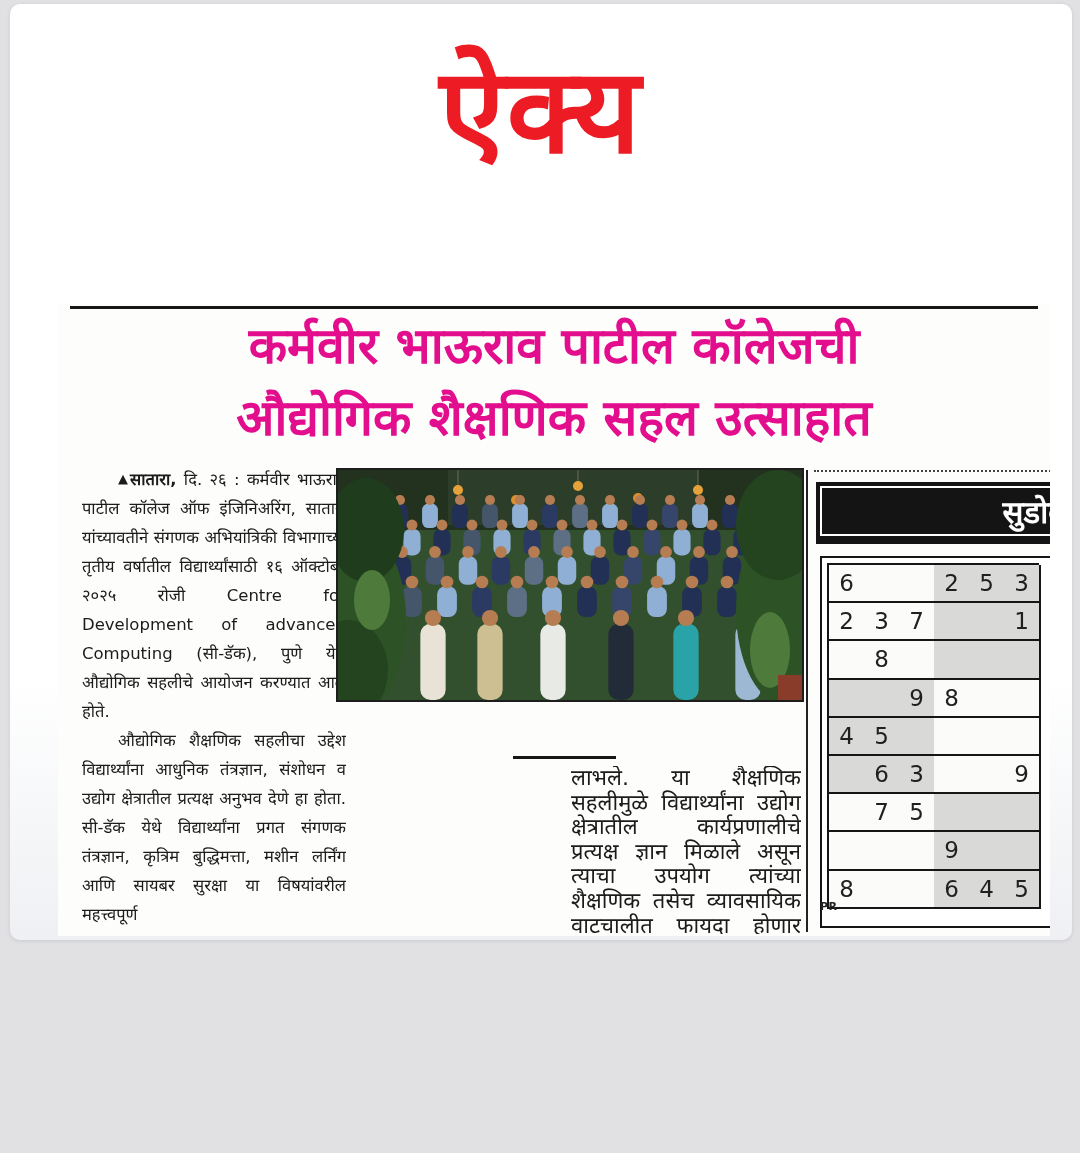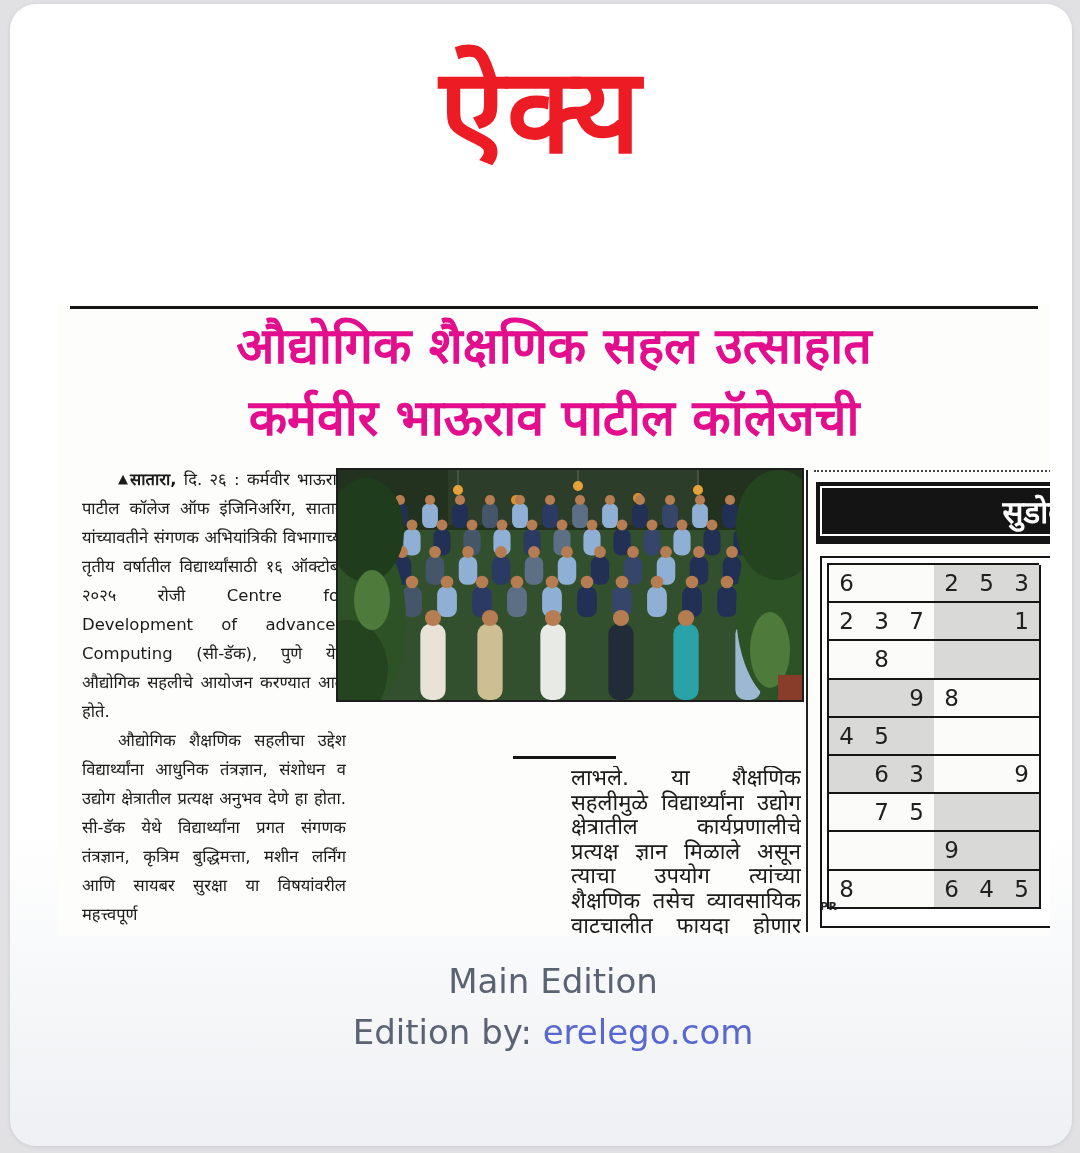--- a/index.html
+++ b/index.html
@@ -3,23 +3,23 @@
 <meta charset="utf-8">
 <style>
   html,body{margin:0;padding:0;}
   body{
     width:1080px;height:1153px;
     background:#e1e1e4;
     font-family:"DejaVu Sans","Liberation Sans",sans-serif;
     position:relative;overflow:hidden;
   }
   .card{
-    position:absolute;left:10px;top:4px;width:1062px;height:1142px;
+    position:absolute;left:10px;top:4px;width:1062px;height:936px;
     background:linear-gradient(180deg,#ffffff 0%,#ffffff 72%,#eef0f3 100%);
-    border-radius:26px;
+    border-radius:10px;
     box-shadow:0 1px 4px rgba(0,0,0,.10);
     overflow:hidden;
   }
   
   .logo{
     position:absolute;left:0;top:28px;width:100%;
     text-align:center;
     color:#ed1c24;
     font-size:118px;font-weight:bold;line-height:1.35;
     letter-spacing:2px;
@@ -92,22 +92,22 @@
 <body>
 
 <div class="card">
 
   <div class="logo">ऐक्य</div>
 
   <div class="clip">
     <div class="toprule"></div>
 
     <div class="headline">
+      <div>कर्मवीर भाऊराव पाटील कॉलेजची</div>
       <div>औद्योगिक शैक्षणिक सहल उत्साहात</div>
-      <div>कर्मवीर भाऊराव पाटील कॉलेजची</div>
     </div>
 
     <div class="colL">
       <p><span class="tri">▲</span><span class="b">सातारा,</span><span> दि. २६ : कर्मवीर भाऊराव पाटील कॉलेज ऑफ इंजिनिअरिंग, सातारा यांच्यावतीने संगणक अभियांत्रिकी विभागाच्या तृतीय वर्षातील विद्यार्थ्यांसाठी १६ ऑक्टोबर २०२५ रोजी Centre for Development of advanced Computing (सी-डॅक), पुणे येथे औद्योगिक सहलीचे आयोजन करण्यात आले होते.</span></p>
       <p>औद्योगिक शैक्षणिक सहलीचा उद्देश विद्यार्थ्यांना आधुनिक तंत्रज्ञान, संशोधन व उद्योग क्षेत्रातील प्रत्यक्ष अनुभव देणे हा होता. सी-डॅक येथे विद्यार्थ्यांना प्रगत संगणक तंत्रज्ञान, कृत्रिम बुद्धिमत्ता, मशीन लर्निंग आणि सायबर सुरक्षा या विषयांवरील महत्त्वपूर्ण</p>
     </div>
 
     <div class="photo">
       <svg id="photo-svg" width="464" height="230" viewBox="0 0 464 230" xmlns="http://www.w3.org/2000/svg">
         <rect x="0" y="0" width="464" height="230" fill="#33502e"></rect>

